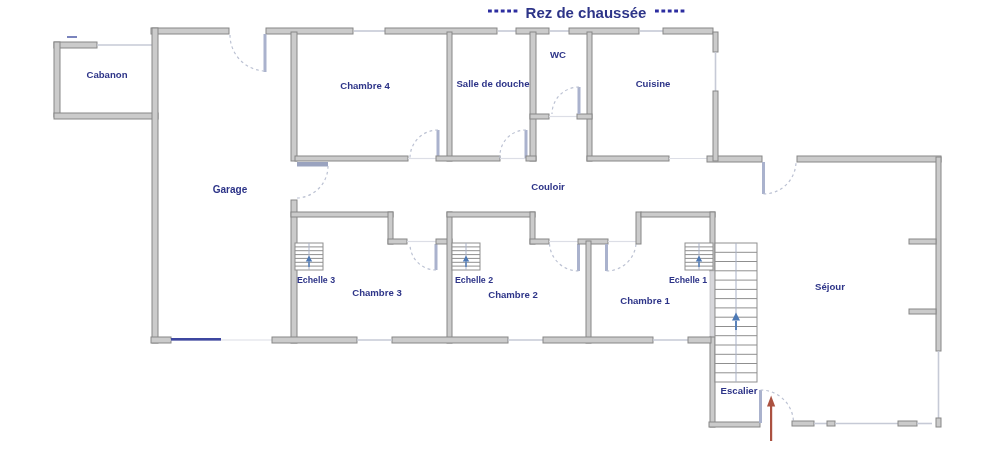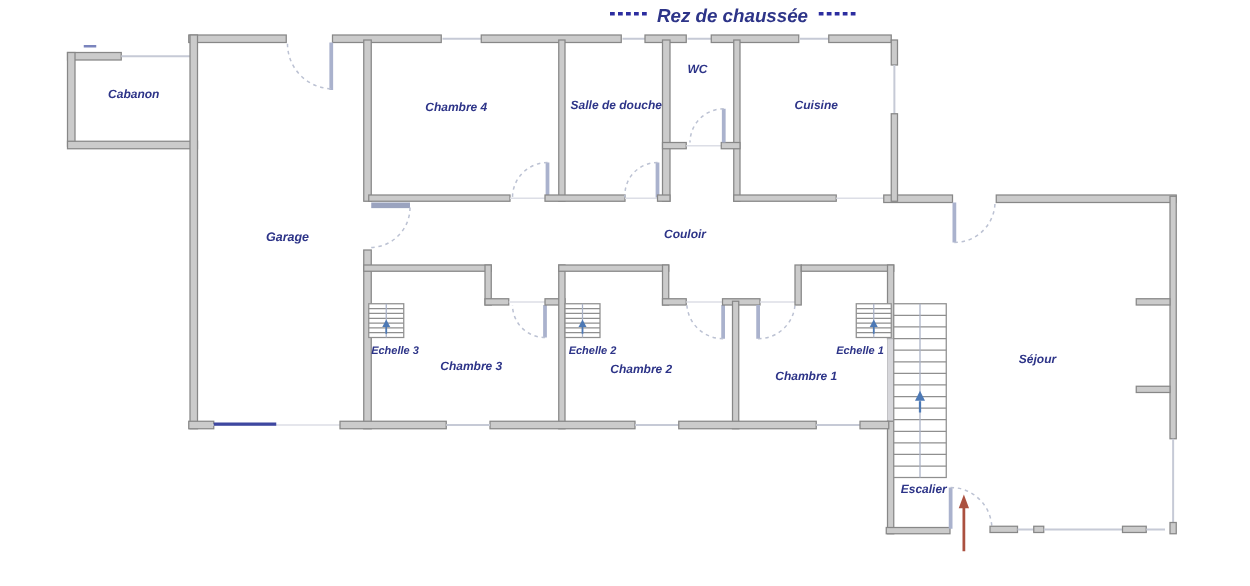--- a/index.html
+++ b/index.html
@@ -1,16 +1,16 @@
 <!DOCTYPE html>
 <html><head>
 <meta charset="utf-8">
 <style>
   html,body{margin:0;padding:0;background:#ffffff;}
-  .wrap{width:1000px;height:469px;position:relative;background:#ffffff;overflow:hidden;font-style:italic;}
+  .wrap{width:1000px;height:469px;position:relative;background:#ffffff;overflow:hidden;}
   text{font-family:"Liberation Sans",sans-serif;fill:#2d3488;font-weight:bold;}
   .wall{fill:#cbcbcb;stroke:#878787;stroke-width:1;}
   .win{stroke:#c6cad6;stroke-width:1.6;fill:none;}
   .thr{stroke:#dcdee6;stroke-width:1.2;fill:none;}
   .leaf{fill:#aab2cd;}
   .arc{fill:none;stroke:#bcc2d3;stroke-width:1.2;stroke-dasharray:2.8 3;}
   .sln{stroke:#8f8f8f;stroke-width:1;fill:none;}
   .sbx{fill:#ffffff;stroke:#8f8f8f;stroke-width:1;}
   .barw{fill:#4d79b5;}
 </style>

